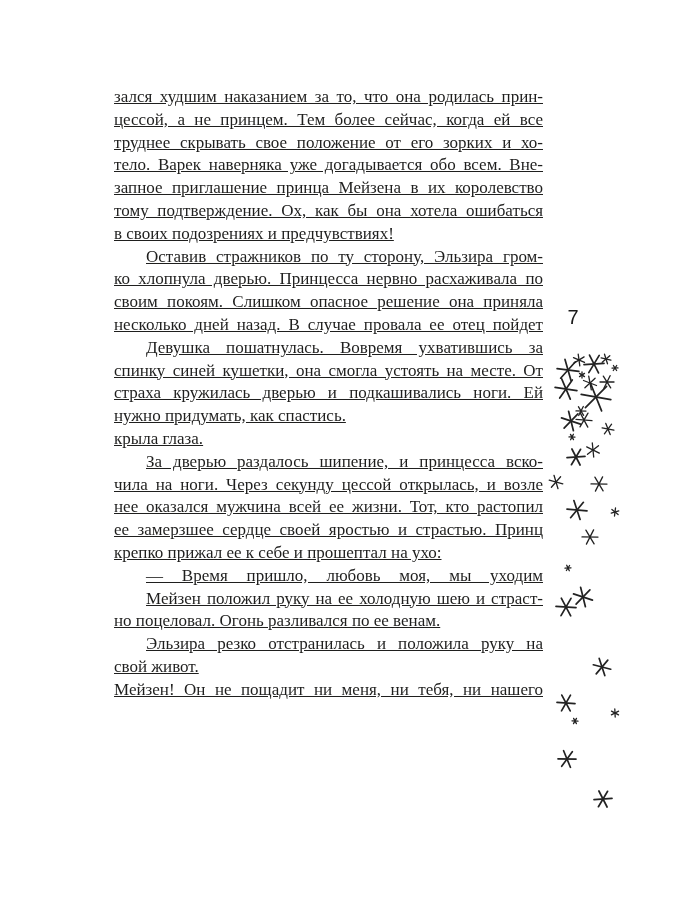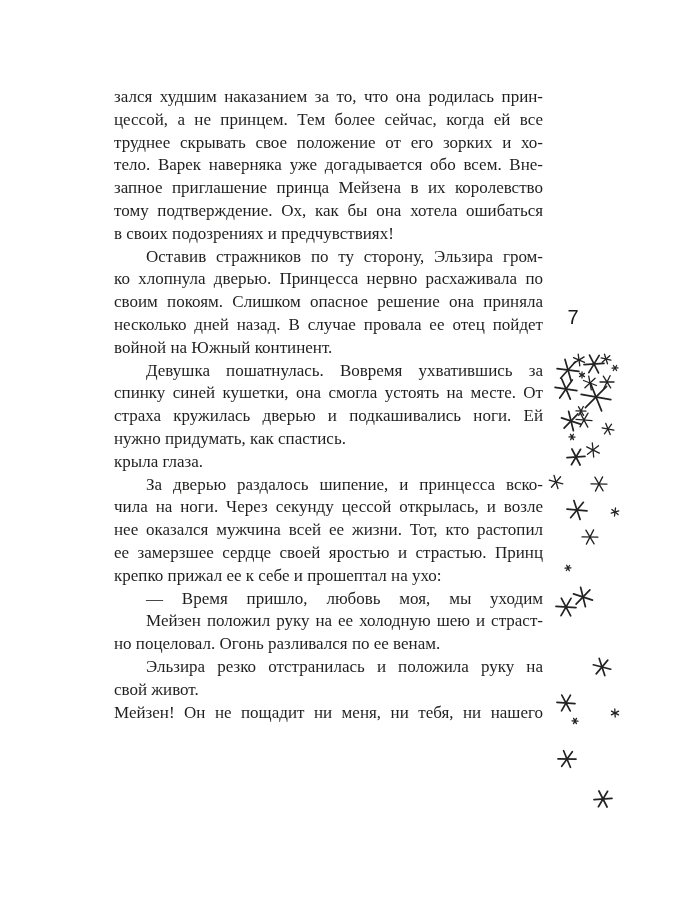--- a/index.html
+++ b/index.html
@@ -16,21 +16,21 @@
     font-family: "Liberation Serif", serif;
   }
   .text-column {
     position: absolute;
     left: 114px;
     top: 86px;
     width: 429px;
     color: #1f1f1e;
     font-size: 17px;
   }
-  .paragraph { margin: 0; padding: 0; }
+  .paragraph { margin: 0; padding: 0; text-decoration: underline; }
   .line {
     height: 22.8px;
     line-height: 22.8px;
     text-align: justify;
     text-align-last: justify;
     overflow: hidden;
     white-space: normal;
   }
   .line.last { text-align-last: left; }
   .line.first-indent { text-indent: 32px; }
@@ -65,21 +65,20 @@
         <div class="line">тело. Варек наверняка уже догадывается обо всем. Вне-</div>
         <div class="line">запное приглашение принца Мейзена в их королевство</div>
         <div class="line">тому подтверждение. Ох, как бы она хотела ошибаться</div>
         <div class="line last">в своих подозрениях и предчувствиях!</div>
       </div>
       <div class="paragraph">
         <div class="line first-indent">Оставив стражников по ту сторону, Эльзира гром-</div>
         <div class="line">ко хлопнула дверью. Принцесса нервно расхаживала по</div>
         <div class="line">своим покоям. Слишком опасное решение она приняла</div>
         <div class="line">несколько дней назад. В случае провала ее отец пойдет</div>
-        <div class="line last">войной на Южный континент.</div>
       </div>
       <div class="paragraph">
         <div class="line first-indent">Девушка пошатнулась. Вовремя ухватившись за</div>
         <div class="line">спинку синей кушетки, она смогла устоять на месте. От</div>
         <div class="line">страха кружилась дверью и подкашивались ноги. Ей</div>
         <div class="line last">нужно придумать, как спастись.</div>
       </div>
       <div class="paragraph">
         <div class="line last">крыла глаза.</div>
       </div>

